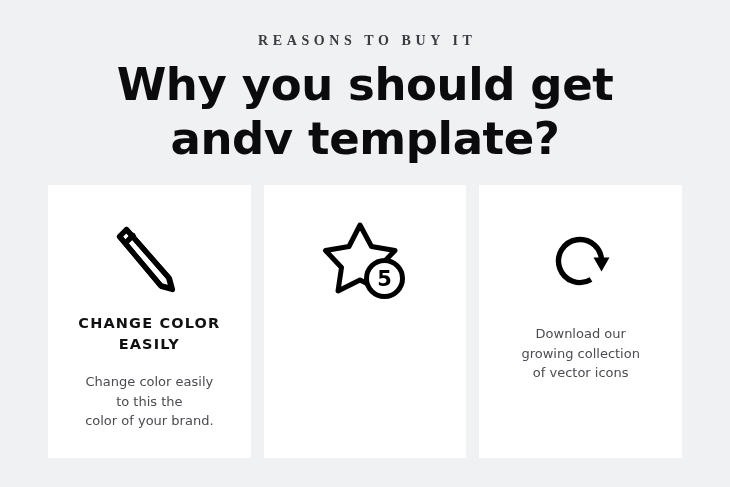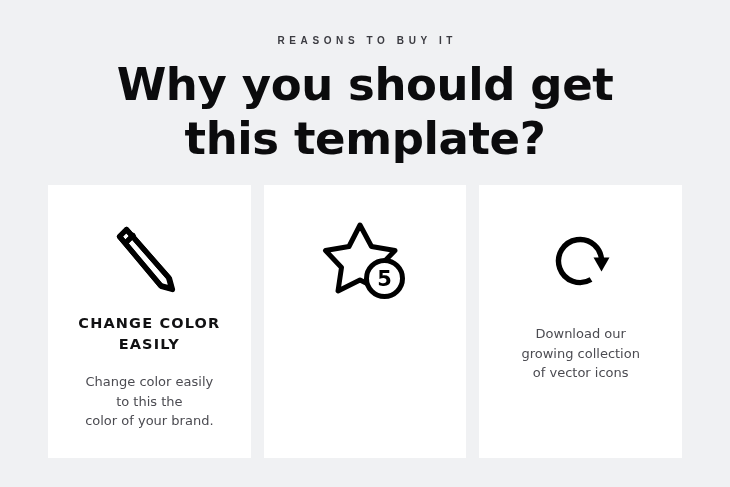--- a/index.html
+++ b/index.html
@@ -25,22 +25,22 @@
   
   .header {
     position: absolute;
     left: 0;
     top: 0;
     width: 730px;
     text-align: center;
   }
   .eyebrow {
     margin: 34px 0 6px 0;
-    font-family: Liberation Sans, sans-serif;
-    font-size: 10px;
+    font-family: Liberation Serif, serif;
+    font-size: 14px;
     font-weight: 700;
     letter-spacing: 4.6px;
     text-indent: 4.6px;
     color: #3b3b41;
     line-height: 13px;
     text-transform: uppercase;
   }
   .headline {
     margin: 11px 0 0 0;
     font-family: "DejaVu Sans", sans-serif;
@@ -111,21 +111,21 @@
 </style>
 </head>
 <body>
 
 <div class="page">
 
   <div class="header">
     <div class="eyebrow">REASONS TO BUY IT</div>
     <h1 class="headline">
       <span>Why you should get</span>
-      <span>this template?</span>
+      <span>andv template?</span>
     </h1>
   </div>
 
   <div class="cards">
 
     <div class="card">
       <div class="icon-wrap">
         <svg width="86" height="86" viewBox="0 0 86 86" fill="none" stroke="#000000" stroke-width="5.2" stroke-linecap="round" stroke-linejoin="round">
 
           <path d="M20.5 13.5 L13.5 20.5 L55.5 70.5 L66.5 73.5 L63.5 62.5 Z"></path>

